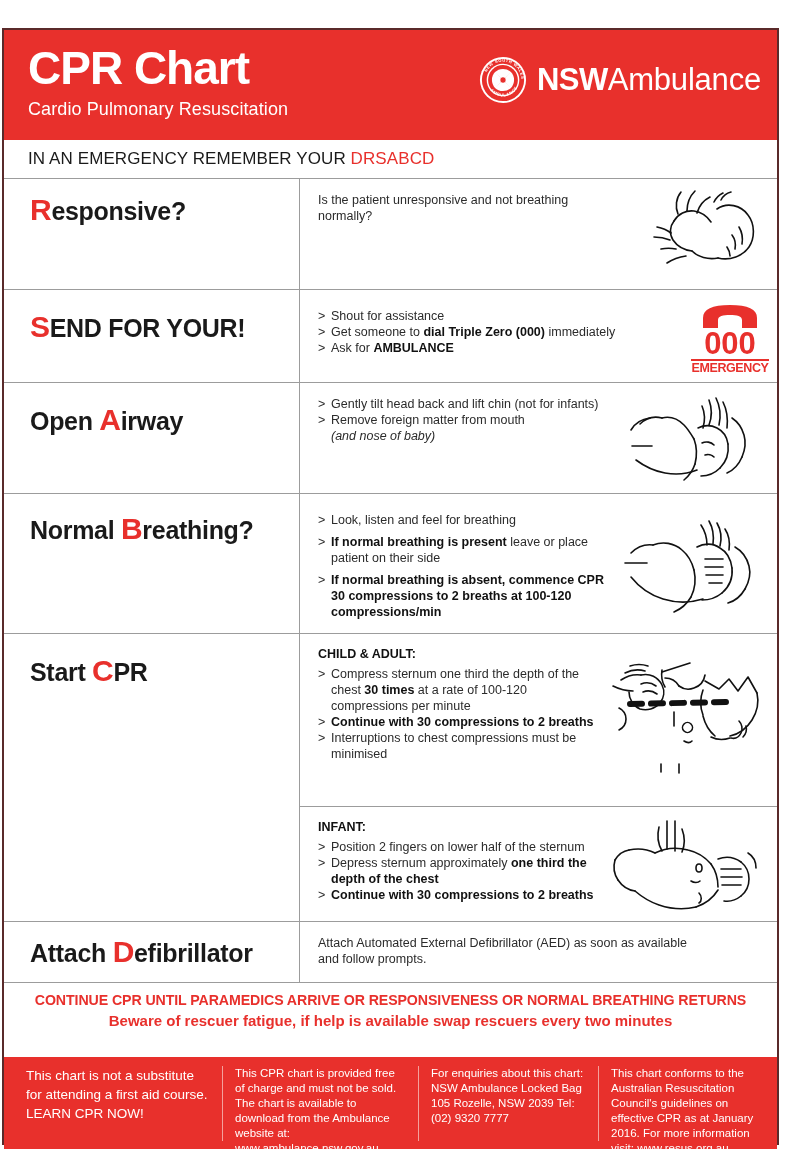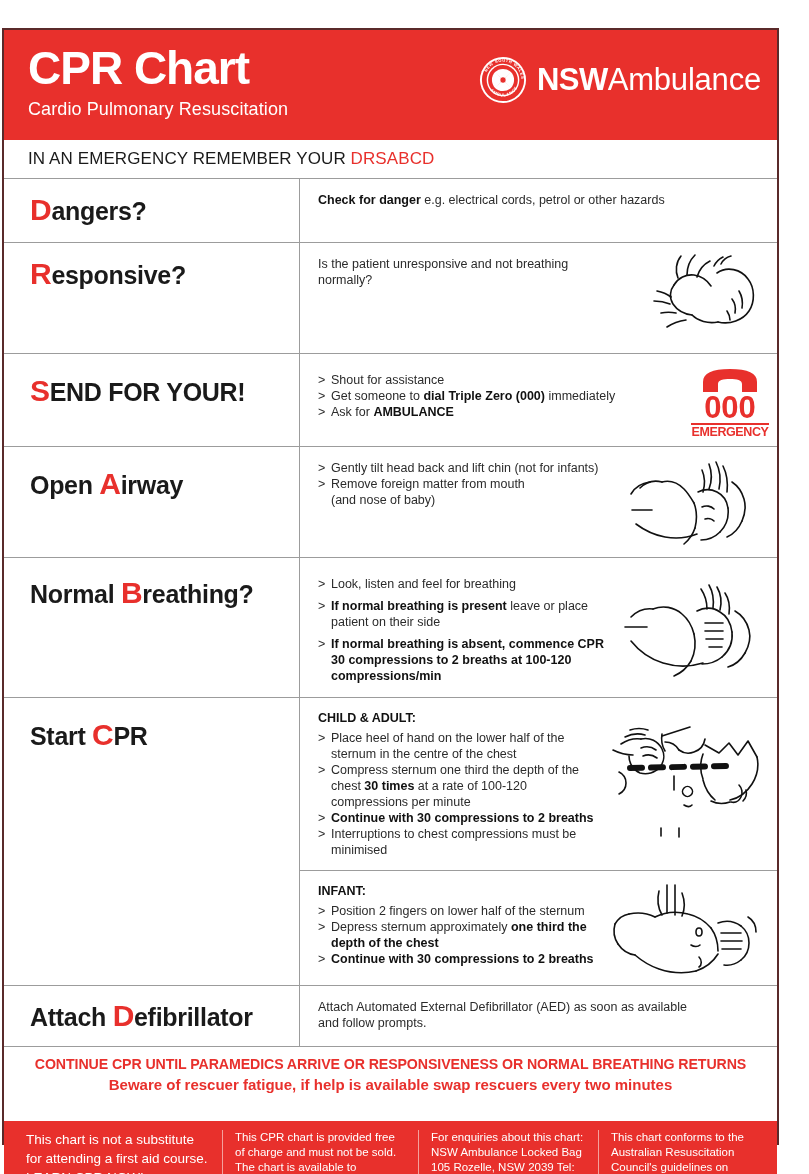--- a/index.html
+++ b/index.html
@@ -113,21 +113,21 @@
   }
   .body-text.sp li { margin-bottom: 6px; }
   .body-text b { color: #111; font-weight: bold; }
   .body-text ul { list-style: none; }
   .body-text li { position: relative; padding-left: 13px; }
   .body-text li::before {
     content: ">";
     position: absolute; left: 0; top: 0;
     color: #2b2b2b;
   }
-  .body-text li.nb { padding-left: 13px; }
+  .body-text li.nb { padding-left: 13px; font-style: italic; }
   .body-text li.nb::before { content: ""; }
   .sectitle { font-weight: bold; color:#111; font-size:12.5px; margin-bottom: 4px; }
 
   .art {
     flex: 0 0 auto;
     display: flex;
     align-items: center;
     justify-content: center;
   }
   .art svg { display: block; }
@@ -222,28 +222,20 @@
         </svg>
       </span>
       <span class="brand-text"><b>NSW</b><span>Ambulance</span></span>
     </div>
   </div>
 
   <div class="emerg"><span>IN AN EMERGENCY REMEMBER YOUR </span><span class="red">DRSABCD</span></div>
 
   <div class="rows">
 
-    <div class="row" style="height:64px">
-      <div class="cell-label center">
-        <div class="step-word"><span class="cap">D</span><span>angers?</span></div>
-      </div>
-      <div class="cell-body">
-        <div class="body-text"><b>Check for danger</b> e.g. electrical cords, petrol or other hazards</div>
-      </div>
-    </div>
 
     <div class="row" style="height:111px">
       <div class="cell-label">
         <div class="step-word"><span class="cap">R</span><span>esponsive?</span></div>
       </div>
       <div class="cell-body">
         <div class="body-text">Is the patient unresponsive and not breathing<br>normally?</div>
         <div class="art">
           <svg width="148" height="96" viewBox="0 0 148 96" fill="none" stroke="#111" stroke-width="1.6" stroke-linecap="round" stroke-linejoin="round">
             <path d="M96 22c10-7 24-4 31 6 7 9 7 23 1 32-6 9-19 14-31 11"></path>
@@ -371,21 +363,20 @@
         <div class="step-word"><span>Start </span><span class="cap">C</span><span>PR</span></div>
       </div>
       <div class="cell-body">
         <div class="subrows">
 
           <div class="subrow top" style="flex:0 0 170px">
             <div class="subrow-inner">
               <div class="body-text">
                 <div class="sectitle">CHILD &amp; ADULT:</div>
                 <ul>
-                    <li>Place heel of hand on the lower half of the sternum in the centre of the chest</li>
                     <li>Compress sternum one third the depth of the chest <b>30 times</b> at a rate of 100-120 compressions per minute</li>
                     <li><b>Continue with 30 compressions to 2 breaths</b></li>
                     <li>Interruptions to chest compressions must be minimised</li>
                   </ul>
               </div>
               <div class="art">
                 <svg width="170" height="150" viewBox="0 0 170 150" fill="none" stroke="#111" stroke-width="1.6" stroke-linecap="round" stroke-linejoin="round">
                   <path d="M22 34c6-4 13-6 20-5"></path>
                   <path d="M26 27c6-3 13-4 20-2"></path>
                   <path d="M31 20c6-2 12-2 18 0"></path>

